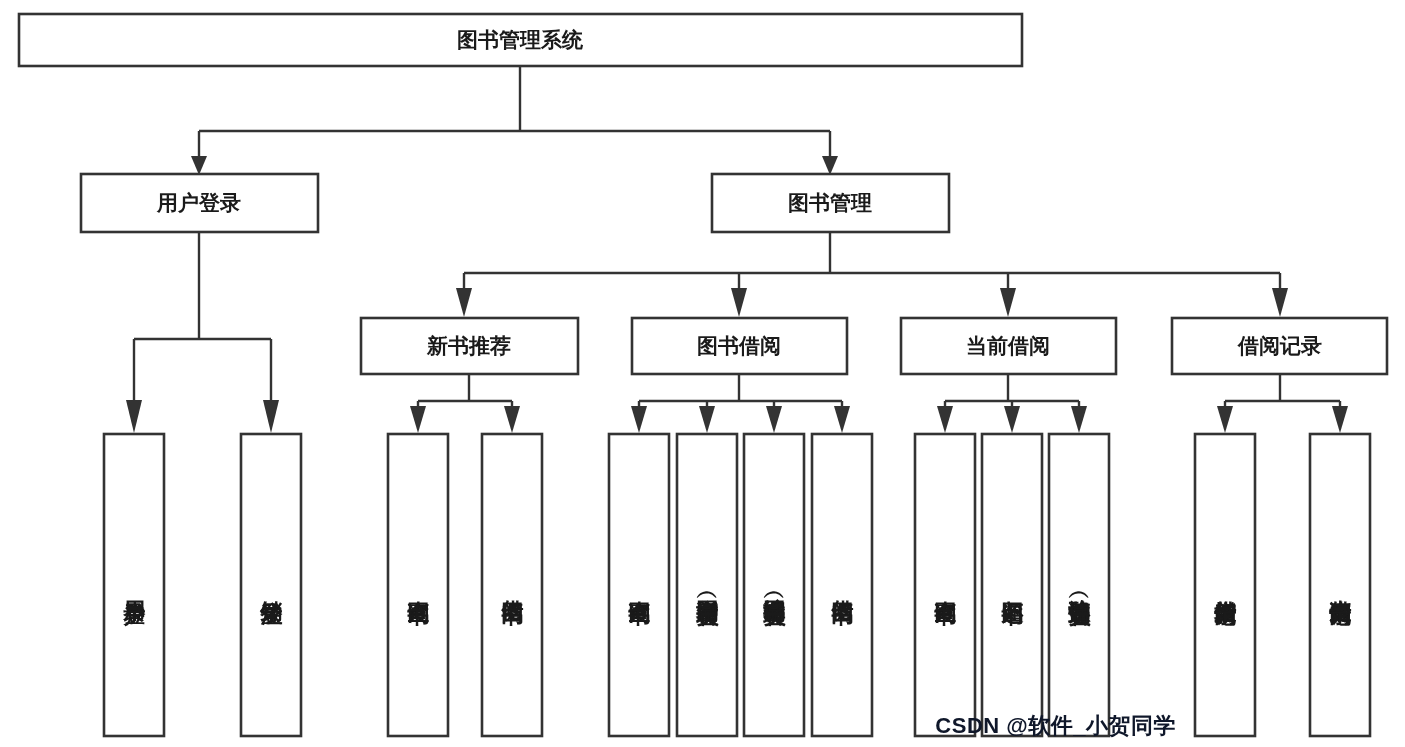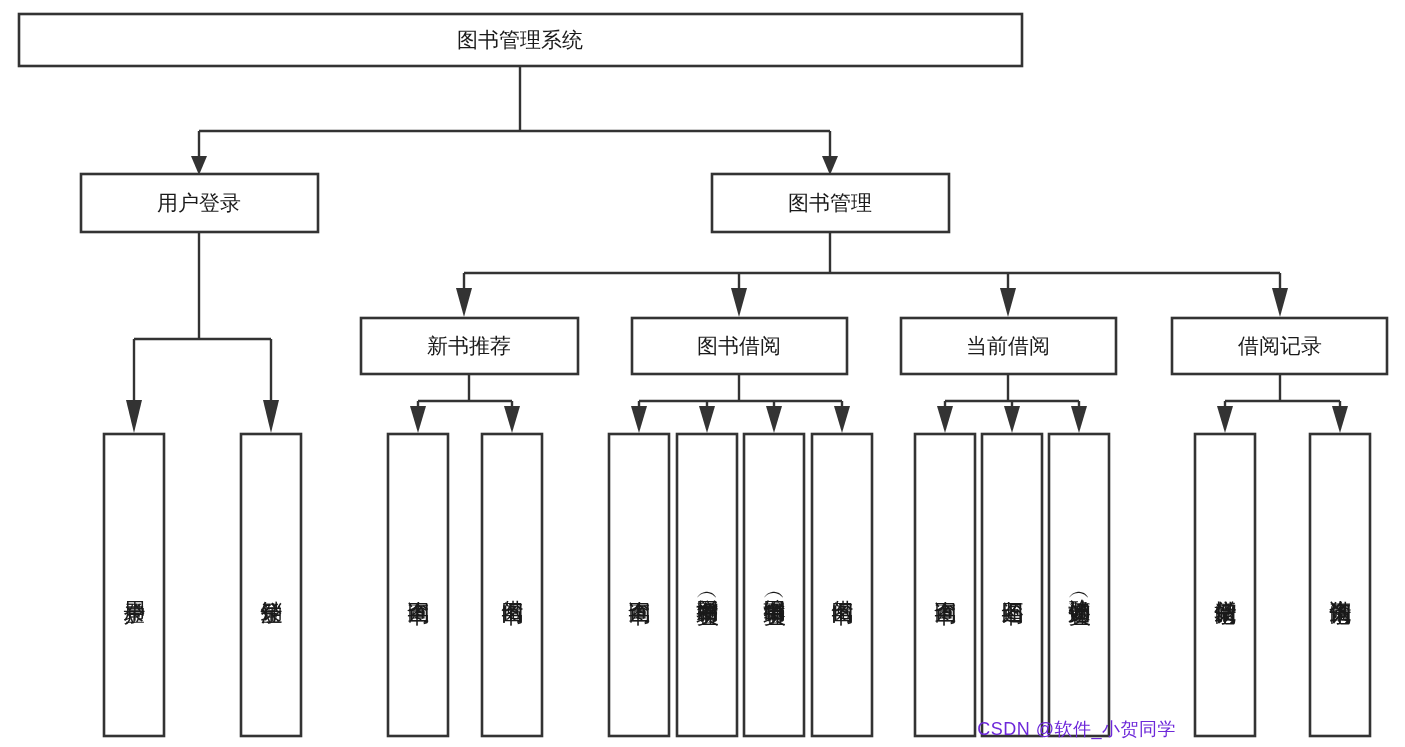--- a/index.html
+++ b/index.html
@@ -11,20 +11,21 @@
     width: 1405px;
     height: 747px;
     font-family: "Liberation Sans", "DejaVu Sans", sans-serif;
     overflow: hidden;
     position: relative;
   }
   #diagram-root {
     position: relative;
     width: 1192px;
     height: 747px;
+    font-weight: bold;
   }
   svg#flow-svg {
     position: absolute;
     top: 0;
     left: 0;
     width: 1405px;
     height: 747px;
     display: block;
   }
   .node-box {
@@ -62,22 +63,22 @@
     display: flex;
     align-items: center;
     justify-content: center;
     pointer-events: none;
   }
   .watermark {
     position: absolute;
     right: 16px;
     bottom: 6px;
     font-family: "Liberation Sans", "DejaVu Sans", sans-serif;
-    font-size: 18px;
-    color: #6d28d9;
+    font-size: 22px;
+    color: #0f172a;
     white-space: nowrap;
     letter-spacing: 0.5px;
   }
 </style>
 </head>
 <body>
 
 <div id="diagram-root">
 
   <svg id="flow-svg" viewBox="0 0 1405 747">

